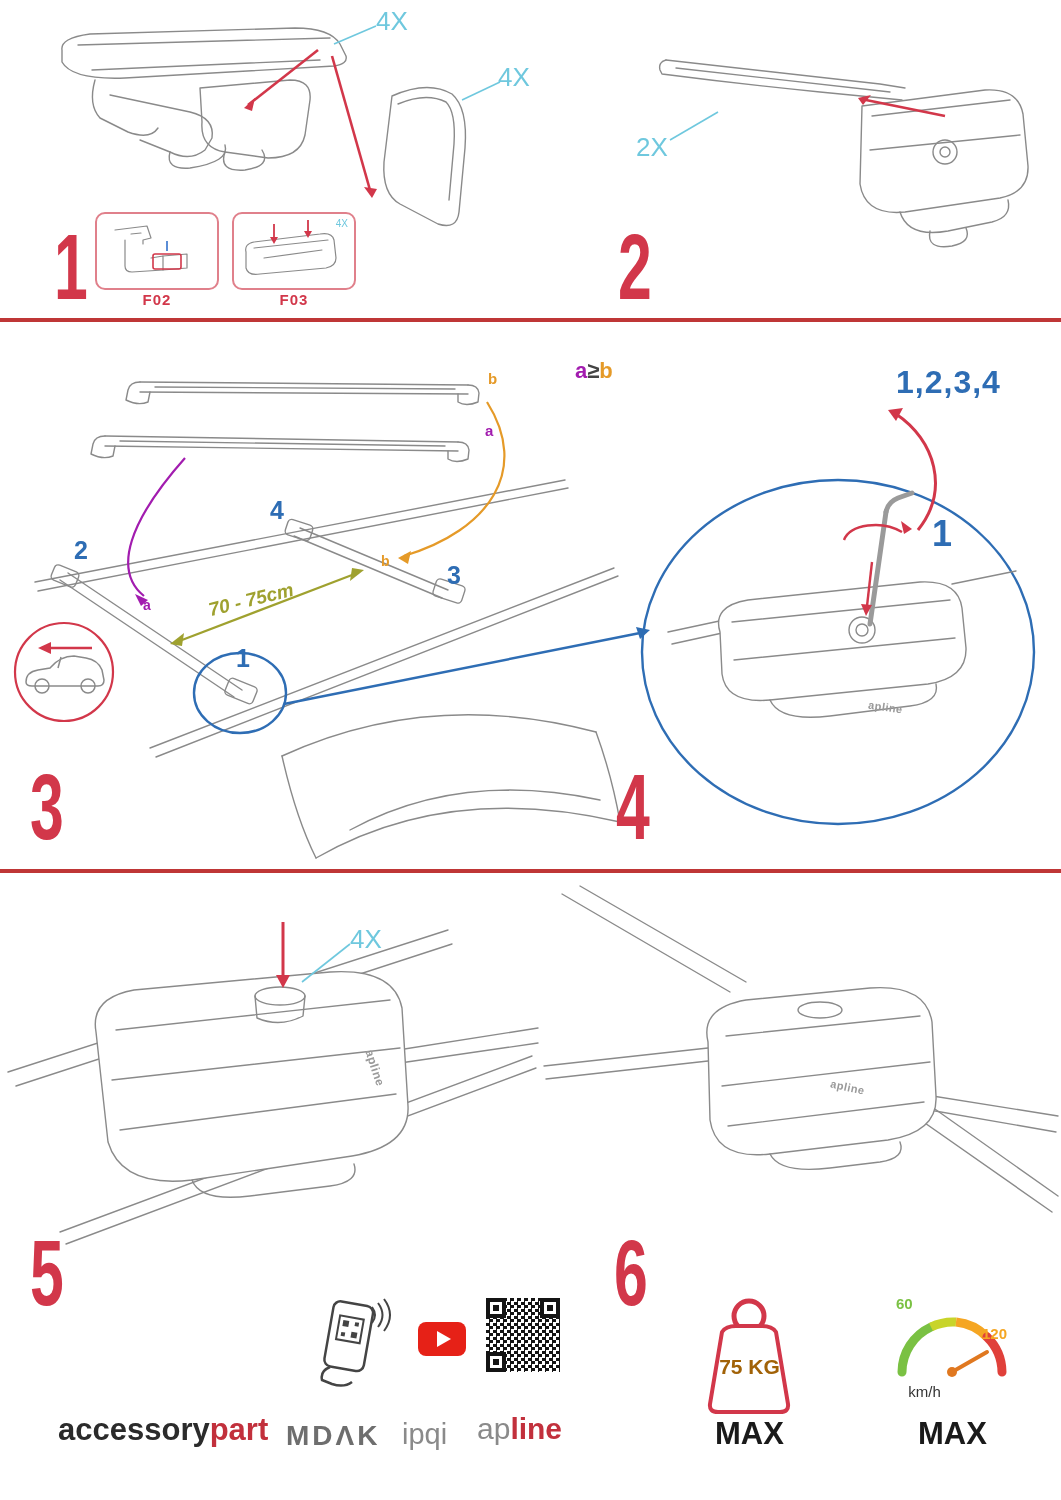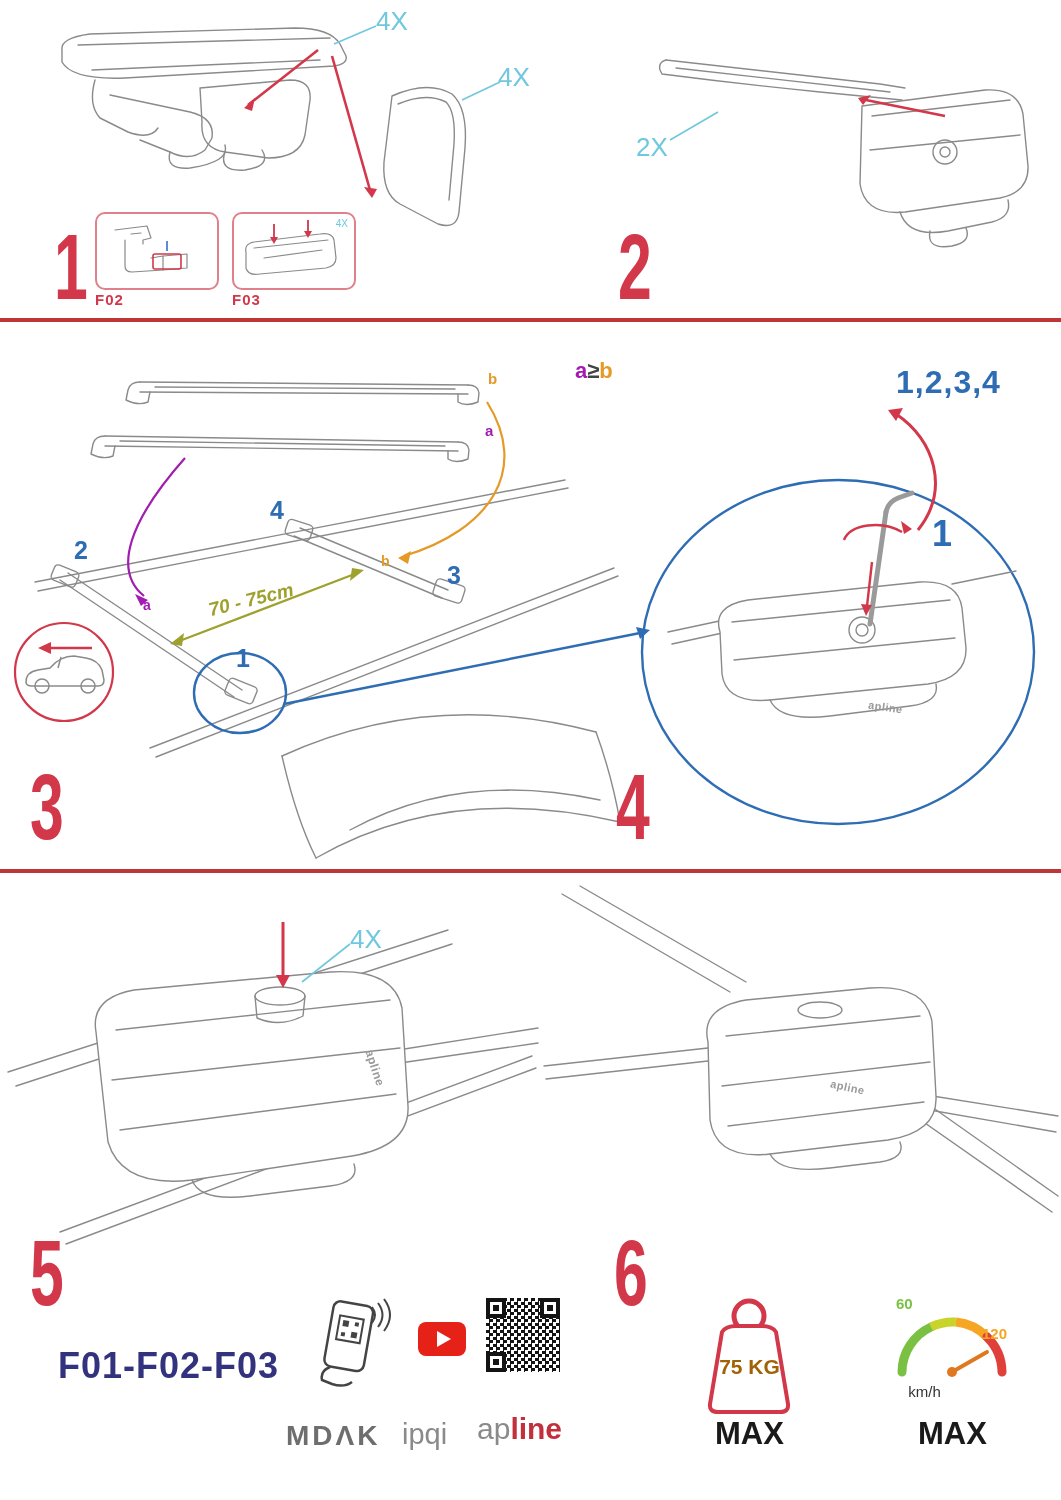--- a/index.html
+++ b/index.html
@@ -7,21 +7,21 @@
   body{font-family:"Liberation Sans",sans-serif;}
   .page{position:relative;width:1061px;height:1500px;background:#fff;overflow:hidden;text-decoration:underline;}
   svg.art{position:absolute;}
   .label{position:absolute;line-height:1;white-space:nowrap;}
   .step-num{position:absolute;font-size:92px;line-height:.78;font-weight:700;color:#d2374a;
             transform:scaleX(.66);transform-origin:left top;letter-spacing:-2px;}
   .qty{color:#6fc8de;font-size:26px;font-weight:400;}
   .blue-num{color:#2e6db4;font-weight:700;}
   .divider{position:absolute;left:0;width:1061px;height:4px;background:#bf3636;}
   .inset{position:absolute;border:2px solid #e0808b;border-radius:10px;background:#fff;}
-  .inset-label{position:absolute;color:#d2374a;font-size:15px;font-weight:700;letter-spacing:1px;text-align:left;line-height:1;}
+  .inset-label{position:absolute;color:#d2374a;font-size:15px;font-weight:700;letter-spacing:1px;text-align:center;line-height:1;}
   .brand-mark{position:absolute;color:#9a9a9a;font-size:11px;font-weight:700;letter-spacing:.5px;line-height:1;}
   .yt{position:absolute;left:418px;top:1322px;width:48px;height:34px;background:#e62117;border-radius:8px;
       display:flex;align-items:center;justify-content:center;}
   .yt-tri{width:0;height:0;border-left:14px solid #fff;border-top:8px solid transparent;border-bottom:8px solid transparent;margin-left:3px;}
   .qr{position:absolute;left:486px;top:1298px;width:74px;height:74px;
       background:repeating-conic-gradient(#141414 0% 25%, #ffffff 0% 50%) 0 0/7px 7px;}
   .qr .finder{position:absolute;width:20px;height:20px;border:4px solid #141414;background:#fff;}
   .qr .finder::after{content:"";position:absolute;inset:3px;background:#141414;}
   .center{text-align:center;}
 </style>
@@ -278,22 +278,24 @@
       <path d="M182,206 L390,182" fill="none"></path>
       <path d="M188,246 L384,222" fill="none"></path>
       <ellipse cx="280" cy="130" rx="22" ry="8" fill="none"></ellipse>
       <path d="M230,274 Q240,294 290,288 L340,282 Q366,278 360,262" fill="none"></path>
     </g>
   </svg>
 
   <span class="brand-mark" style="left:830px;top:1082px;transform:rotate(12deg)">apline</span>
   <span class="step-num" style="left:614px;top:1238px">6</span>
 
-  <span class="label" style="left:58px;top:1348px;font-size:36px;font-weight:700;color:#32327e;letter-spacing:1px">F01-F02-F03</span>
-
+
+  <div class="label" style="left:58px;top:1414px;font-size:31px;font-weight:700">
+    <span style="color:#2b2b2b">accessory</span><span style="color:#c2303c">part</span>
+  </div>
 
   <svg class="art" style="left:300px;top:1295px" width="95" height="92" viewBox="0 0 95 92">
     <g transform="rotate(10 47 45)">
       <rect x="28" y="8" width="40" height="66" rx="7" stroke="#444" stroke-width="2.5" fill="#fff"></rect>
       <rect x="36" y="22" width="24" height="24" fill="none" stroke="#444" stroke-width="2"></rect>
       <path d="M40,26 h6 v6 h-6 z M52,26 h4 v4 h-4 z M40,38 h4 v4 h-4 z M50,36 h6 v6 h-6 z" fill="#444"></path>
     </g>
     <g stroke="#444" stroke-width="2" fill="none">
       <path d="M72,12 q6,8 0,16"></path>
       <path d="M78,8 q9,12 0,24"></path>

